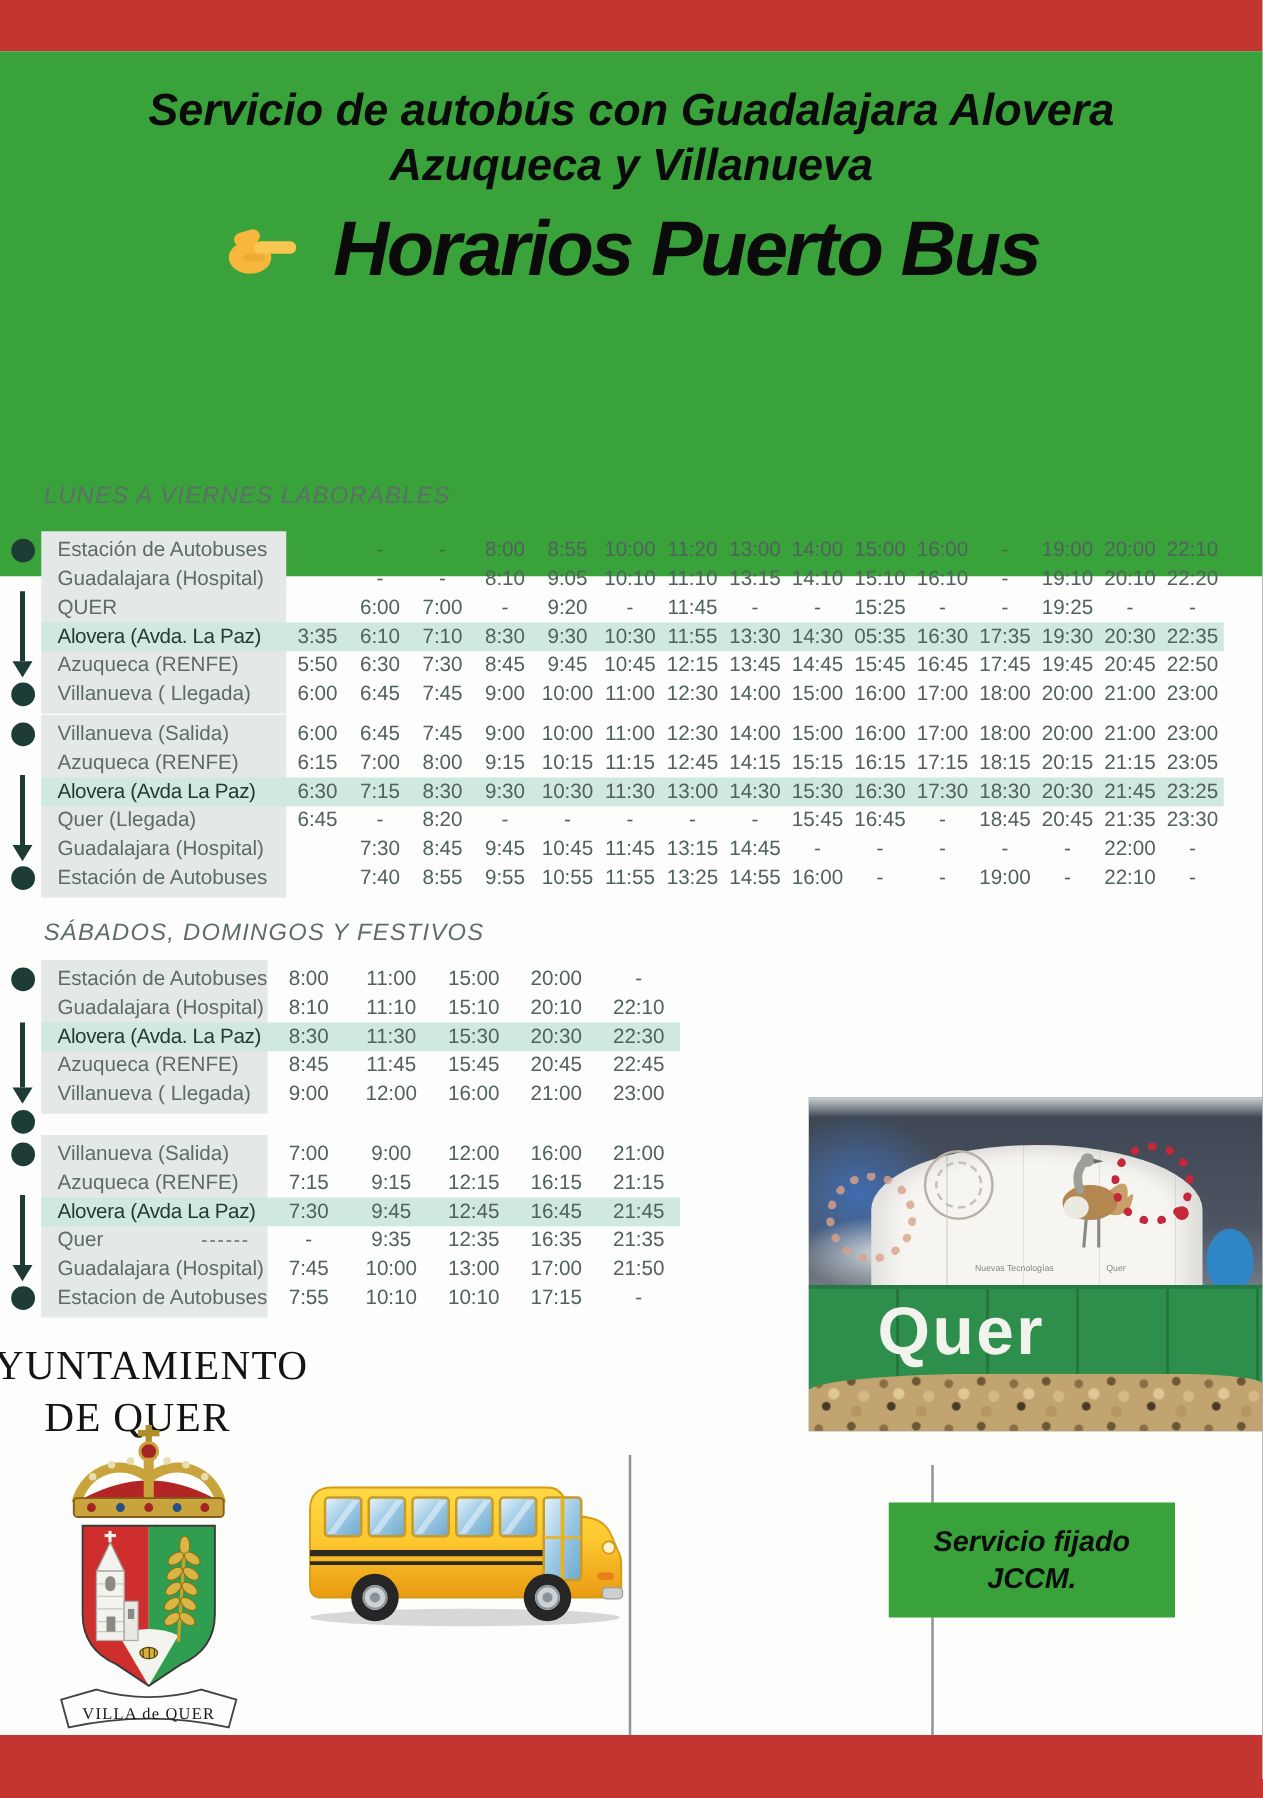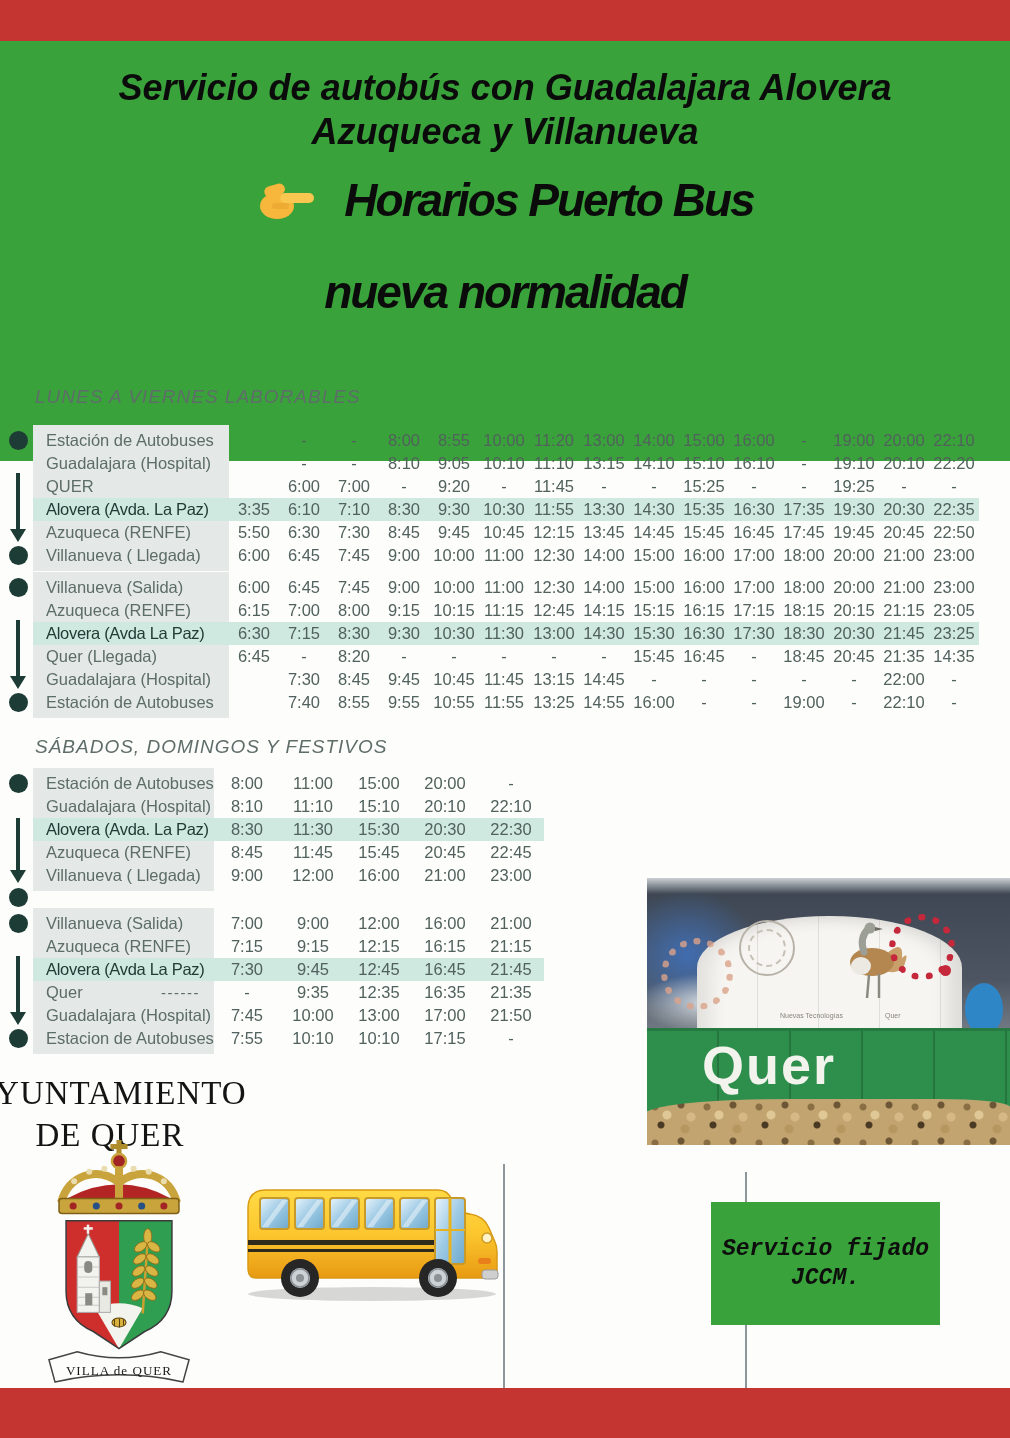--- a/index.html
+++ b/index.html
@@ -12,21 +12,21 @@
   .bar{position:absolute;left:0;width:1010px;background:#c43430;}
   #bar-top{top:0;height:41px;}
   #bar-bottom{top:1388px;height:50px;}
 
   
   #header{position:absolute;left:0;top:41px;width:1010px;height:420px;background:#3aa23a;color:#0b0b0b;}
   #header .line{position:absolute;left:0;width:100%;text-align:center;white-space:nowrap;}
   .subtitle{font-size:36px;font-weight:700;font-style:italic;letter-spacing:0;}
   #subtitle1{top:26px;}
   #subtitle2{top:70px;}
-  .headline{font-size:46px;font-weight:700;font-style:italic;letter-spacing:-2px;line-height:78px;}
+  .headline{font-size:62px;font-weight:700;font-style:italic;letter-spacing:-2px;line-height:78px;}
   #headline1{top:120px;}
   #headline2{top:212px;}
   #finger{display:inline-block;vertical-align:middle;margin-right:26px;margin-top:-10px;}
 
   
   .section-heading{position:absolute;left:35px;font-size:19px;font-style:italic;color:#5f6d6a;letter-spacing:1px;white-space:nowrap;}
   #heading-weekday{top:386px;}
   #heading-weekend{top:736px;}
 
   
@@ -91,43 +91,42 @@
     font-family:"Liberation Serif",serif;font-size:33px;line-height:42px;color:#141414;letter-spacing:1px;}
   #crest{position:absolute;left:40px;top:1140px;}
 
   
   #bus{position:absolute;left:232px;top:1178px;}
 
   
   .vline{position:absolute;width:2px;background:#8d979b;}
   #vline1{left:503px;top:1164px;height:224px;}
   #vline2{left:745px;top:1172px;height:216px;}
-  #notice{position:absolute;left:711px;top:1202px;width:229px;height:123px;background:#3aa23a;
+  #notice{position:absolute;left:711px;top:1202px;width:229px;height:92px;background:#3aa23a;
     display:flex;flex-direction:column;justify-content:center;text-align:center;
-    font-size:23px;font-weight:700;font-style:italic;color:#0d0d0d;line-height:29px;font-family:Liberation Mono, monospace;}
+    font-size:23px;font-weight:700;font-style:italic;color:#0d0d0d;line-height:29px;}
 </style>
 </head>
 <body>
 
 <div id="poster">
 
   <div class="bar" id="bar-top"></div>
 
   <div id="header">
     <div class="line subtitle" id="subtitle1">Servicio de autobús con Guadalajara Alovera</div>
     <div class="line subtitle" id="subtitle2">Azuqueca y Villanueva</div>
     <div class="line headline" id="headline1">
       <svg id="finger" width="62" height="48" viewBox="0 0 62 48">
         <ellipse cx="21" cy="31" rx="17" ry="13" fill="#f6b73c"></ellipse>
         <rect x="8" y="10" width="21" height="11" rx="5.5" fill="#f6b73c" transform="rotate(-16 18 15)"></rect>
         <rect x="24" y="18" width="34" height="10" rx="5" fill="#f9c64f"></rect>
         <rect x="16" y="28" width="17" height="6" rx="3" fill="#e8a52e" opacity="0.65"></rect>
       </svg><span>Horarios Puerto Bus</span>
     </div>
-    <div class="line headline" id="headline2">nueva normalidad</div>
   </div>
 
   <div class="section-heading" id="heading-weekday">LUNES A VIERNES LABORABLES</div>
   <div class="section-heading" id="heading-weekend">SÁBADOS, DOMINGOS Y FESTIVOS</div>
 
   <div class="timetable wd" style="top:425px">
     <span class="route-dot" style="top:6px"></span>
     <span class="route-arrow" style="top:48px;height:56px"></span>
     <span class="route-dot" style="top:121px"></span>
     <div class="rows">
@@ -190,21 +189,21 @@
           <div class="tlabel bold">Alovera (Avda. La Paz)</div>
           <div class="tcell">3:35</div>
           <div class="tcell">6:10</div>
           <div class="tcell">7:10</div>
           <div class="tcell">8:30</div>
           <div class="tcell">9:30</div>
           <div class="tcell">10:30</div>
           <div class="tcell">11:55</div>
           <div class="tcell">13:30</div>
           <div class="tcell">14:30</div>
-          <div class="tcell">15:35</div>
+          <div class="tcell">05:35</div>
           <div class="tcell">16:30</div>
           <div class="tcell">17:35</div>
           <div class="tcell">19:30</div>
           <div class="tcell">20:30</div>
           <div class="tcell">22:35</div>
         </div>
         <div class="trow">
           <div class="tlabel">Azuqueca (RENFE)</div>
           <div class="tcell">5:50</div>
           <div class="tcell">6:30</div>
@@ -312,21 +311,21 @@
           <div class="tcell">-</div>
           <div class="tcell">-</div>
           <div class="tcell">-</div>
           <div class="tcell">-</div>
           <div class="tcell">15:45</div>
           <div class="tcell">16:45</div>
           <div class="tcell">-</div>
           <div class="tcell">18:45</div>
           <div class="tcell">20:45</div>
           <div class="tcell">21:35</div>
-          <div class="tcell">14:35</div>
+          <div class="tcell">23:30</div>
         </div>
         <div class="trow">
           <div class="tlabel">Guadalajara (Hospital)</div>
           <div class="tcell"></div>
           <div class="tcell">7:30</div>
           <div class="tcell">8:45</div>
           <div class="tcell">9:45</div>
           <div class="tcell">10:45</div>
           <div class="tcell">11:45</div>
           <div class="tcell">13:15</div>

